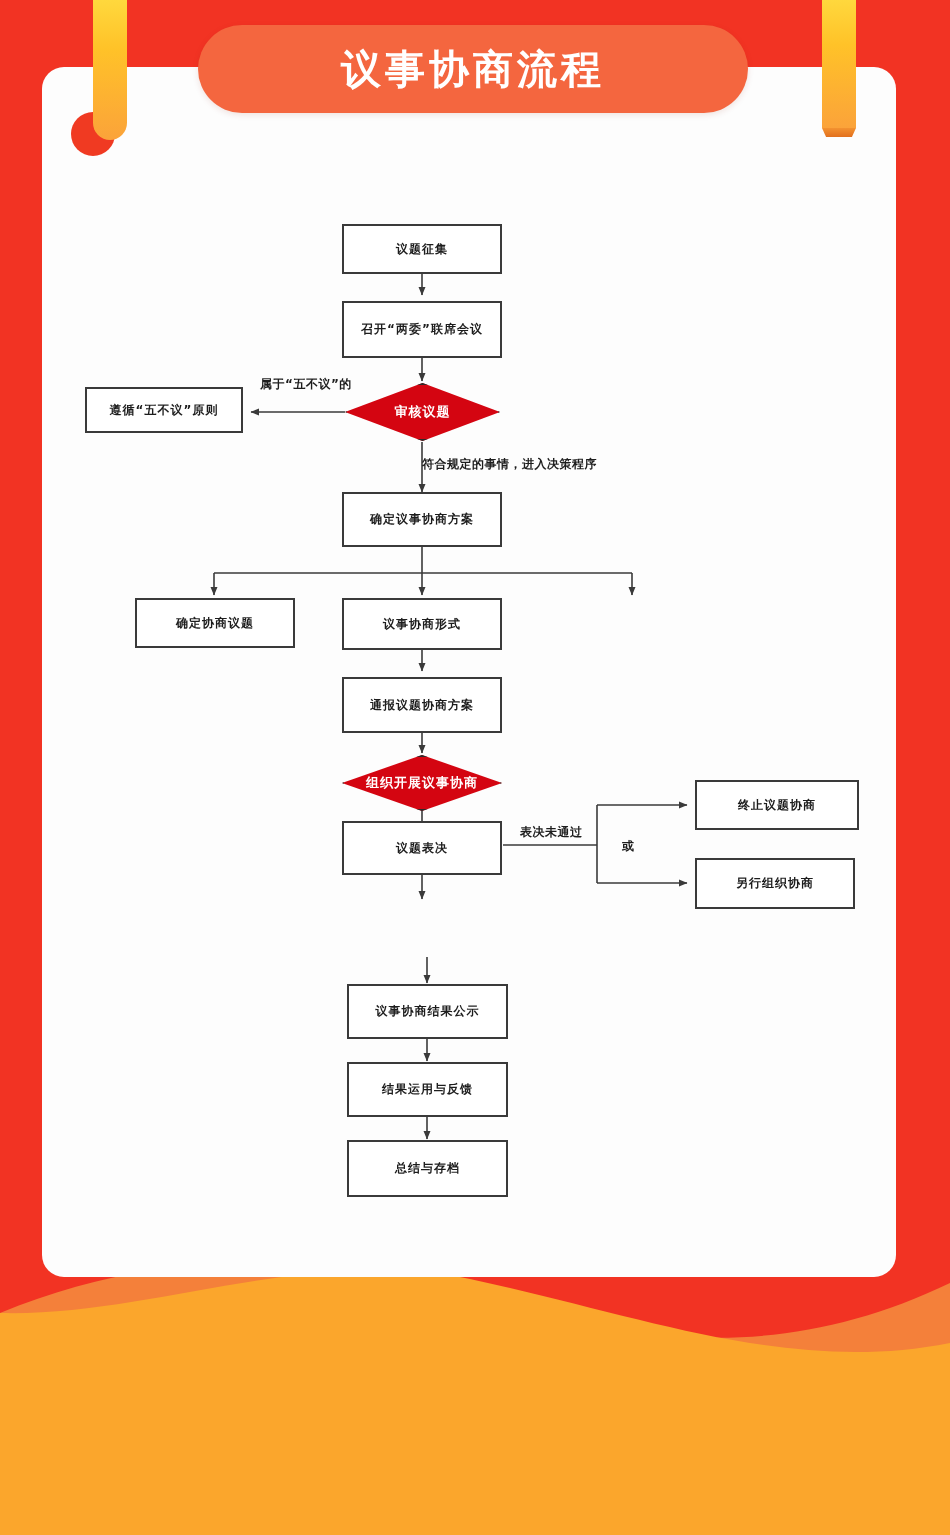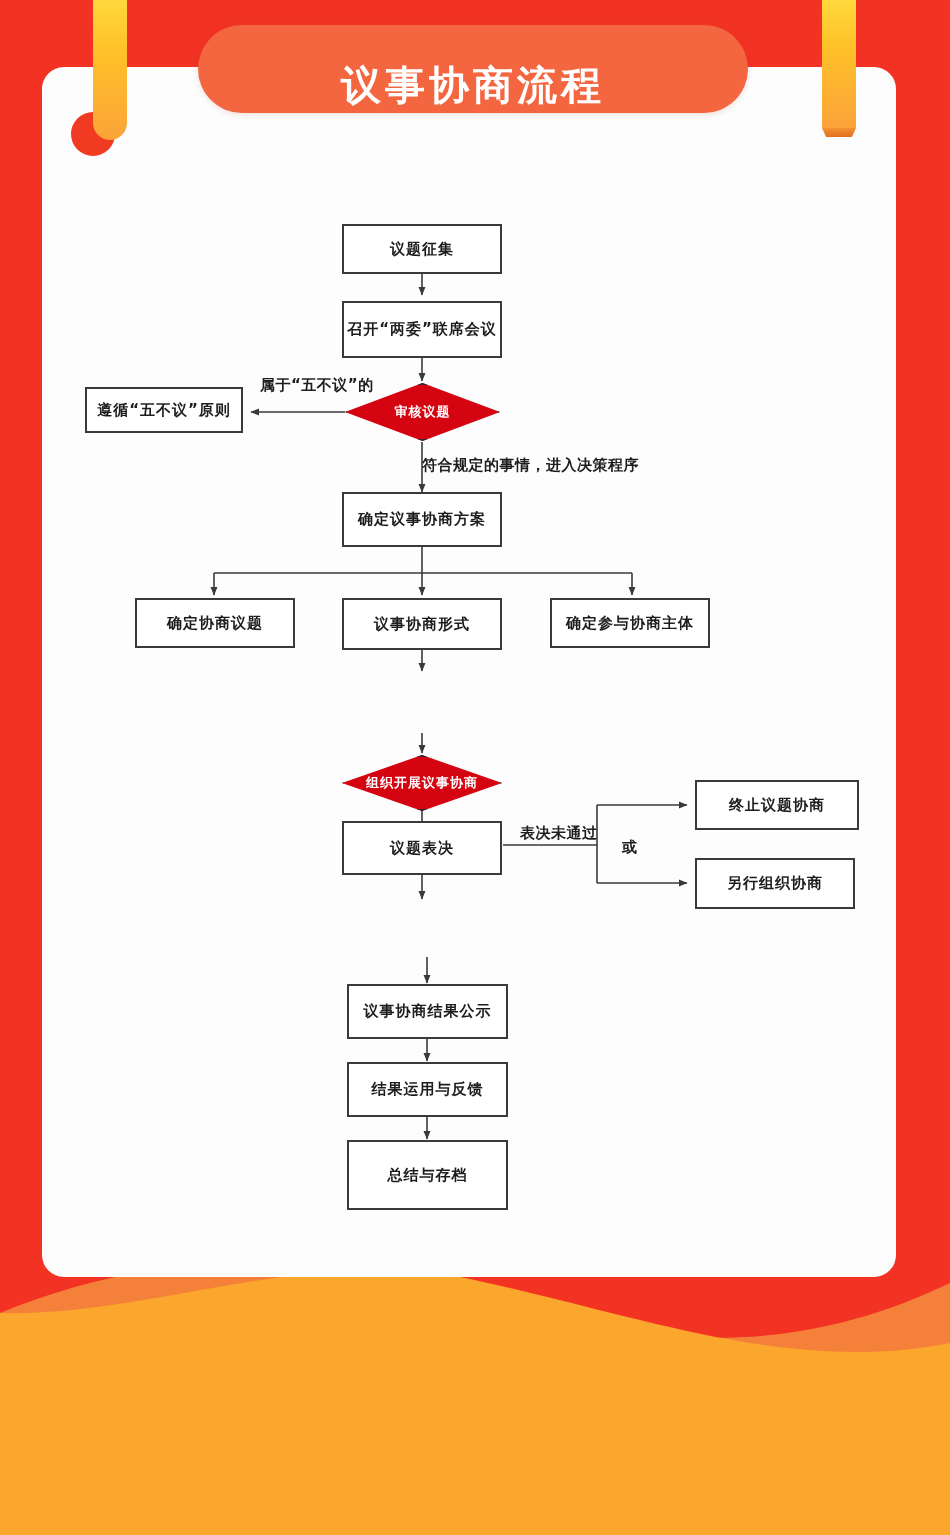--- a/index.html
+++ b/index.html
@@ -47,41 +47,41 @@
     width:44px; height:44px; border-radius:50%;
     background:#F03A22; z-index:3;
   }
 
   
   #title-pill {
     position:absolute; left:198px; top:25px;
     width:550px; height:88px;
     background:#F4663F;
     border-radius:44px;
-    display:flex; align-items:flex-end; justify-content:center;
+    display:flex; align-items:center; justify-content:center;
     z-index:6;
     box-shadow:0 2px 6px rgba(140,30,10,.12);
   }
   #title-text {
     color:#FFFFFF;
     font-size:40px; font-weight:bold;
     letter-spacing:4px;
     font-family:"DejaVu Sans","Liberation Sans",sans-serif;
   }
 
   
   #flow {
     position:absolute; left:0; top:0;
     width:854px; height:1210px;
   }
   .node {
     position:absolute;
     display:flex; align-items:center; justify-content:center;
     text-align:center;
-    font-size:15px; font-weight:bold; color:#1d1d1d;
+    font-size:12px; font-weight:bold; color:#1d1d1d;
     letter-spacing:1px;
     font-family:"DejaVu Sans","Liberation Sans",sans-serif;
   }
   .box {
     background:#FFFFFF;
     border:2.5px solid #3a3a3a;
   }
   .diamond-wrap { position:absolute; }
   .diamond-shape {
     position:absolute; left:0; top:0; width:100%; height:100%;
@@ -90,21 +90,21 @@
     clip-path:polygon(50% 0,100% 50%,50% 100%,0 50%);
   }
   .diamond-label {
     position:absolute; left:0; top:0; width:100%; height:100%;
     display:flex; align-items:center; justify-content:center;
     color:#FFFFFF; font-size:13px; font-weight:bold; letter-spacing:1px;
     font-family:"DejaVu Sans","Liberation Sans",sans-serif;
   }
   .edge-label {
     position:absolute;
-    font-size:15px; font-weight:bold; color:#1d1d1d;
+    font-size:12px; font-weight:bold; color:#1d1d1d;
     letter-spacing:.5px; white-space:nowrap;
     font-family:"DejaVu Sans","Liberation Sans",sans-serif;
   }
   #connectors { position:absolute; left:0; top:0; width:854px; height:1210px; }
 </style>
 </head>
 <body>
 
 <div id="poster">
 
@@ -191,24 +191,24 @@
       </div>
 
       <div class="node box" style="left:93px;top:531px;width:160px;height:50px;text-align:right;">
         <span>确定协商议题</span>
       </div>
 
       <div class="node box" style="left:300px;top:531px;width:160px;height:52px;">
         <span>议事协商形式</span>
       </div>
 
-      <div class="node box" style="left:508px;top:531px;width:160px;height:50px;">
-        <span>确定参与协商主体</span>
-      </div>
-
+
+      <div class="node box" style="left:300px;top:610px;width:160px;height:56px;">
+        <span>通报议题协商方案</span>
+      </div>
 
       <div class="diamond-wrap" style="left:300px;top:688px;width:160px;height:56px;">
         <div class="diamond-shape"></div>
         <div class="diamond-label">组织开展议事协商</div>
       </div>
 
       <div class="node box" style="left:300px;top:754px;width:160px;height:54px;">
         <span>议题表决</span>
       </div>
 
@@ -226,21 +226,21 @@
 
 
       <div class="node box" style="left:305px;top:917px;width:161px;height:55px;">
         <span>议事协商结果公示</span>
       </div>
 
       <div class="node box" style="left:305px;top:995px;width:161px;height:55px;">
         <span>结果运用与反馈</span>
       </div>
 
-      <div class="node box" style="left:305px;top:1073px;width:161px;height:70px;">
+      <div class="node box" style="left:305px;top:1073px;width:161px;height:57px;">
         <span>总结与存档</span>
       </div>
 
     </div>
   </div>
 
   <div class="ribbon" id="ribbon-left"></div>
   <div class="ribbon" id="ribbon-right"></div>
   <div id="ribbon-right-notch"></div>
 

